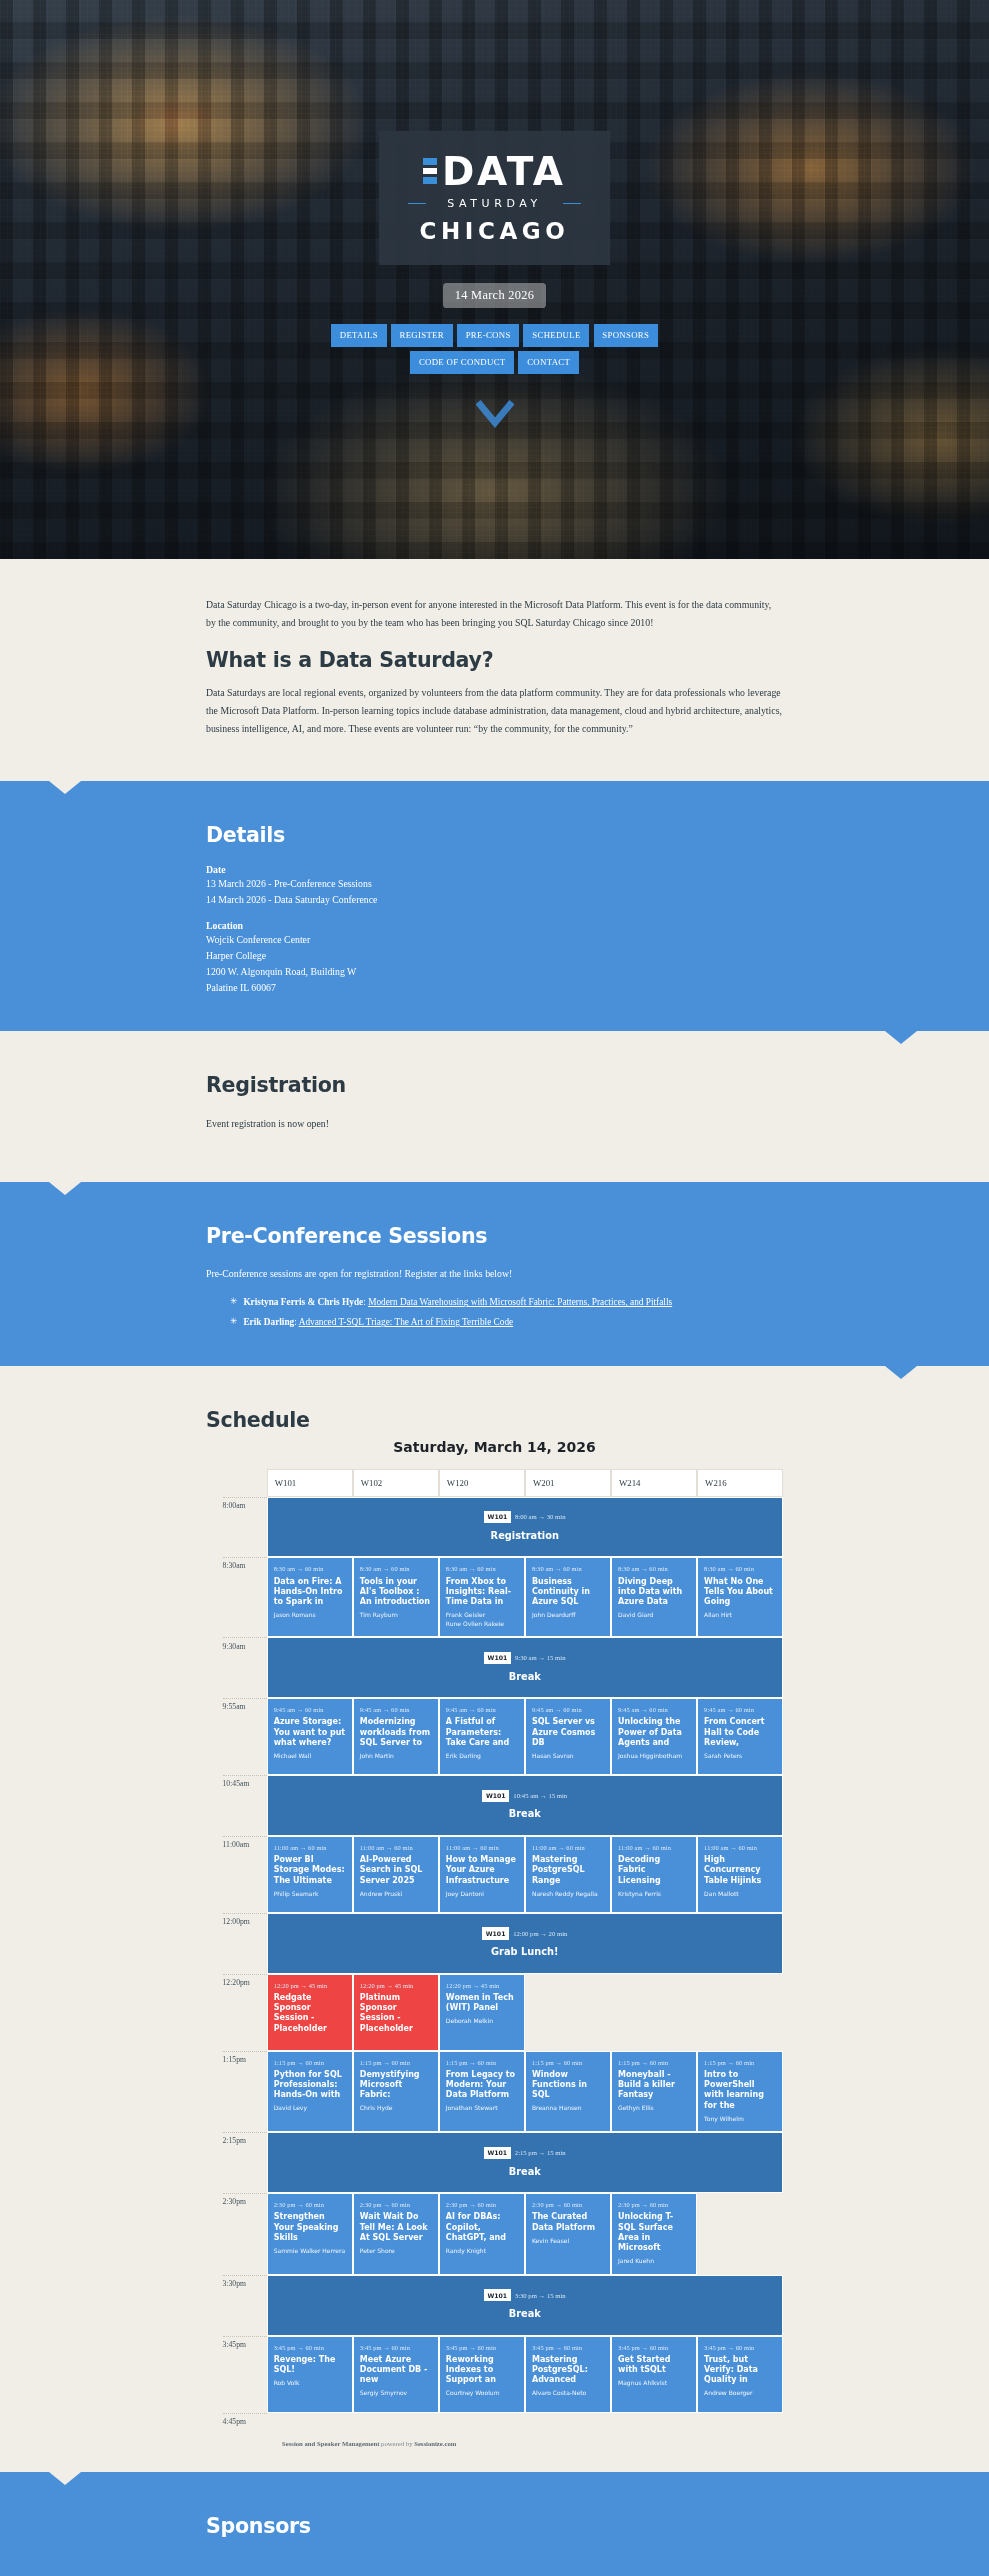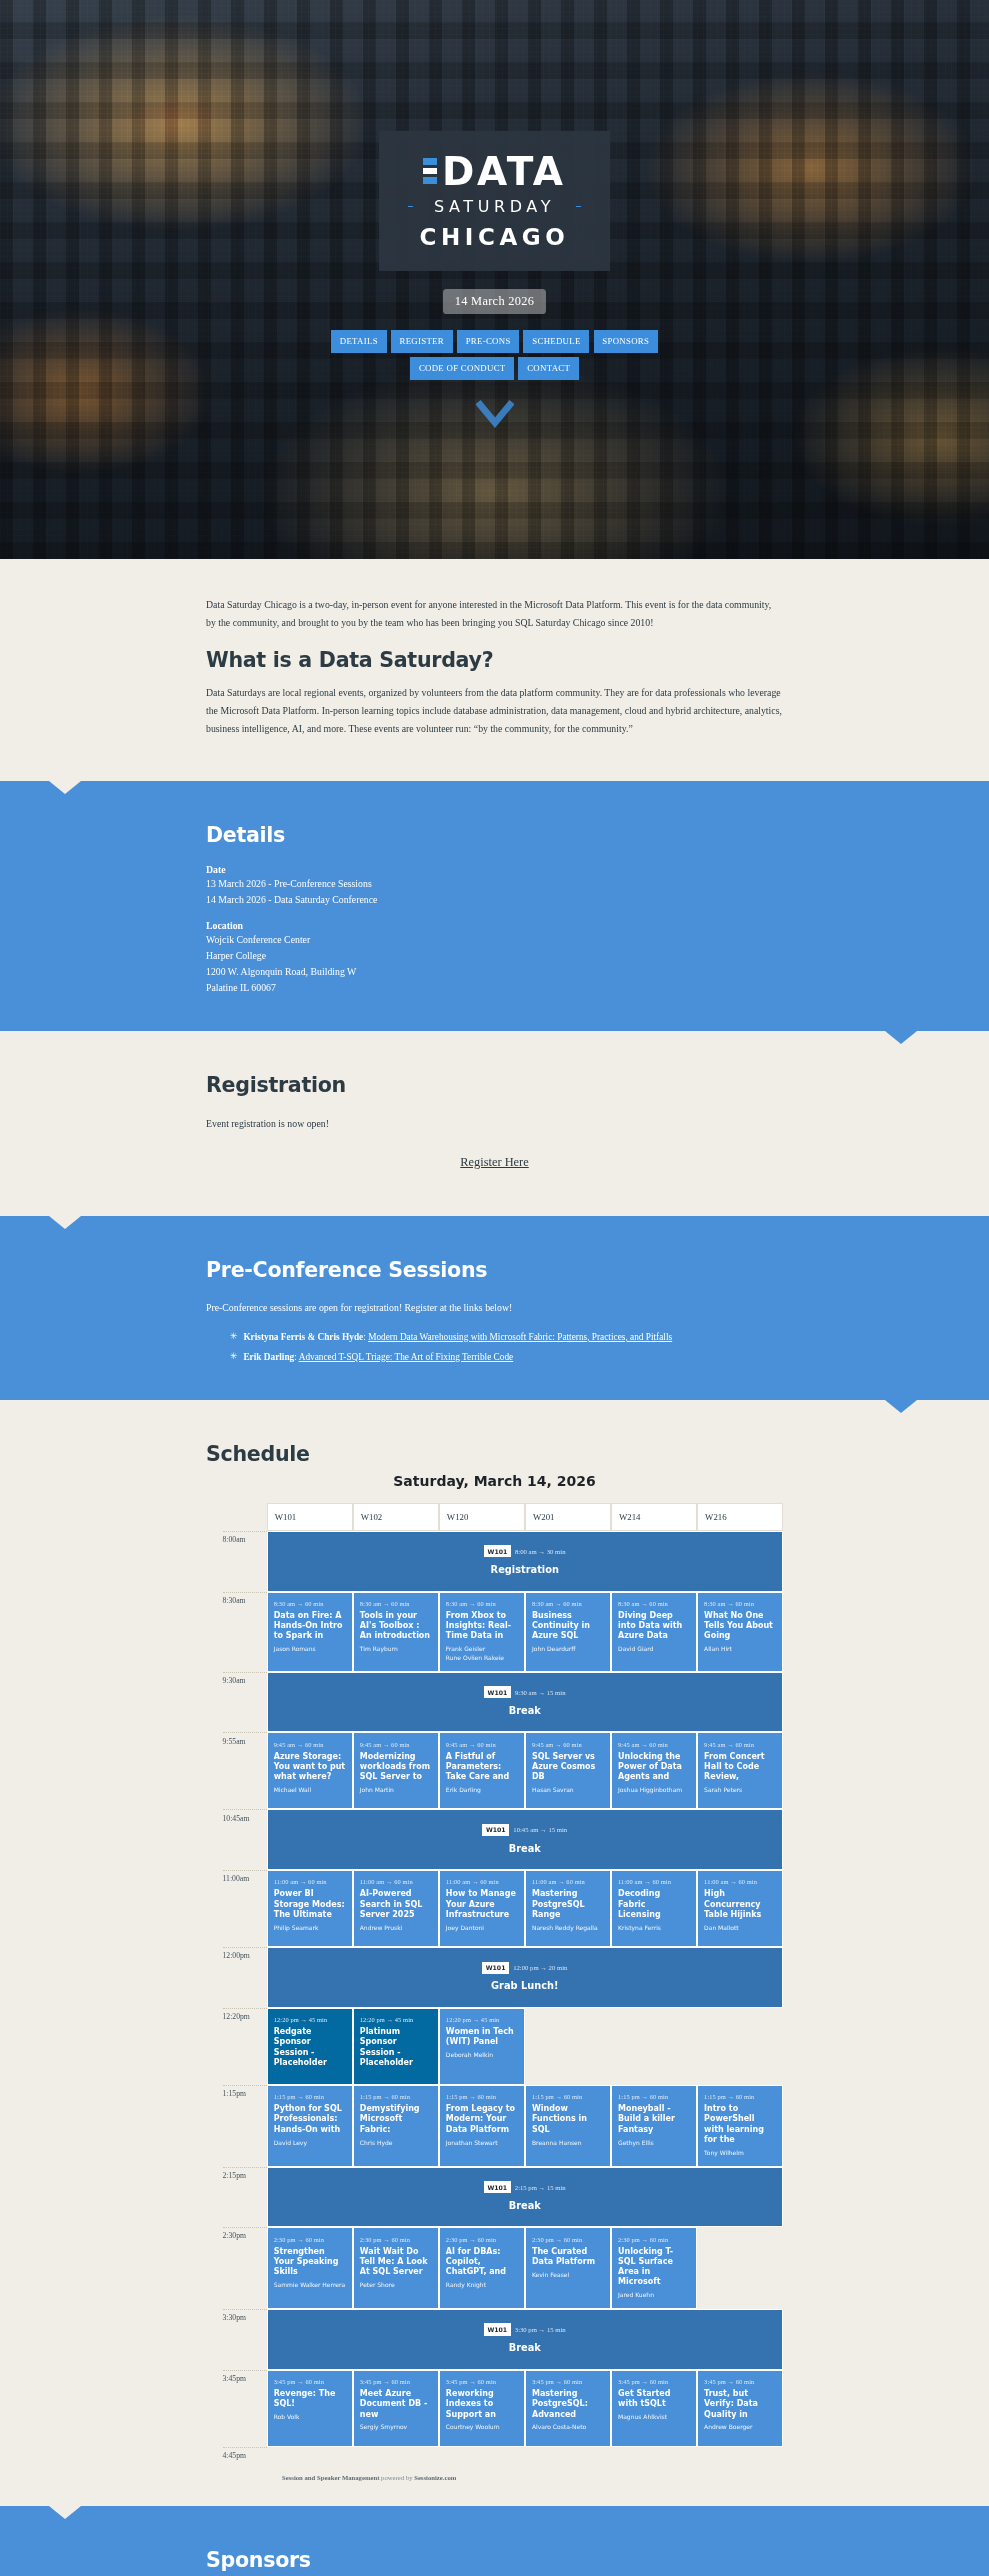--- a/index.html
+++ b/index.html
@@ -66,21 +66,21 @@
     font-size: 39px;
     letter-spacing: 2.6px;
     color: #ffffff;
     line-height: .95;
   }
   .logo-sat {
     margin-top: 7.2px;
     display:flex; align-items:center; justify-content:center; gap:21px;
     color: #ffffff;
     font-family: "DejaVu Sans", sans-serif;
-    font-size: 16px;
+    font-size: 11px;
     letter-spacing: 4.6px;
   }
   .logo-sat span.rule { display:block; width:19.6px; height:1.5px; background:#3b8ed8; }
   .logo-city {
     margin-top: 8.2px;
     font-family: "DejaVu Sans", sans-serif;
     font-weight: bold;
     font-size: 23px;
     letter-spacing: 4.6px;
     color: #ffffff;
@@ -211,21 +211,21 @@
   .slot .meta { font-size: 6.4px; color: #dbe9f7; margin-bottom: 4.1px; letter-spacing:0.1px;}
   .slot .ttl {
     font-family: "DejaVu Sans", sans-serif;
     font-weight: bold;
     font-size: 8px;
     line-height: 1.28;
     margin-bottom: 3.6px;
     color: #fff;
   }
   .slot .spk { font-family: "DejaVu Sans", sans-serif; font-size: 6px; line-height:1.45; color:#f2f7fc; }
-  .slot.dark { background: #0369a1; }
+  .slot.dark { background: #ef4444; }
   .slot.empty { background: transparent; border: none; }
   .full {
     grid-column: 2 / span 6;
     background: #3573b0;
     border: 0.5px solid #fff;
     color: #fff;
     text-align: center;
     padding: 13.4px 0 15.5px;
   }
   .full .chip {
@@ -315,21 +315,20 @@
     <div class="dline">1200 W. Algonquin Road, Building W</div>
     <div class="dline">Palatine IL 60067</div>
   </div>
 </section>
 
 <section class="sec light">
   <span class="notch rev right"></span>
   <div class="wrap">
     <h2>Registration</h2>
     <p style="margin-bottom:17.5px;">Event registration is now open!</p>
-    <p class="center"><a class="link reg-link" href="#">Register Here</a></p>
   </div>
 </section>
 
 <section class="sec blue">
   <span class="notch"></span>
   <div class="wrap">
     <h2>Pre-Conference Sessions</h2>
     <p>Pre-Conference sessions are open for registration! Register at the links below!</p>
     <ul class="pre">
       <li>

